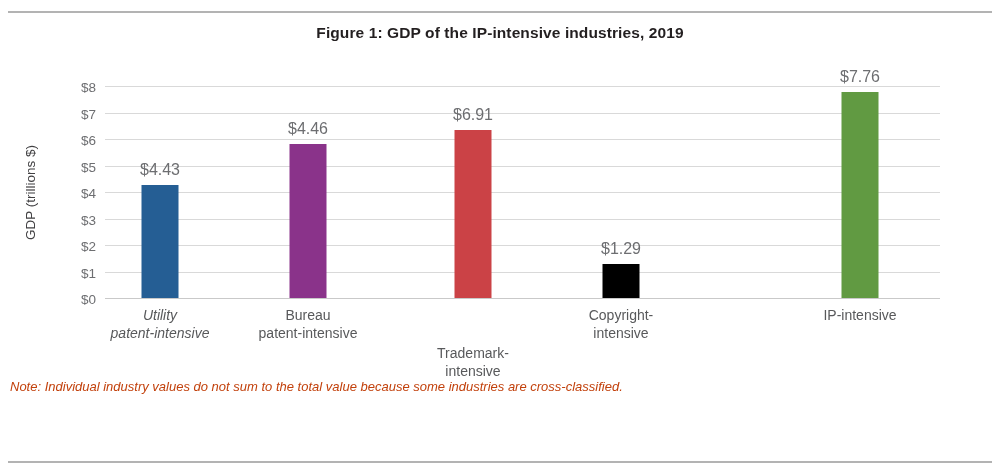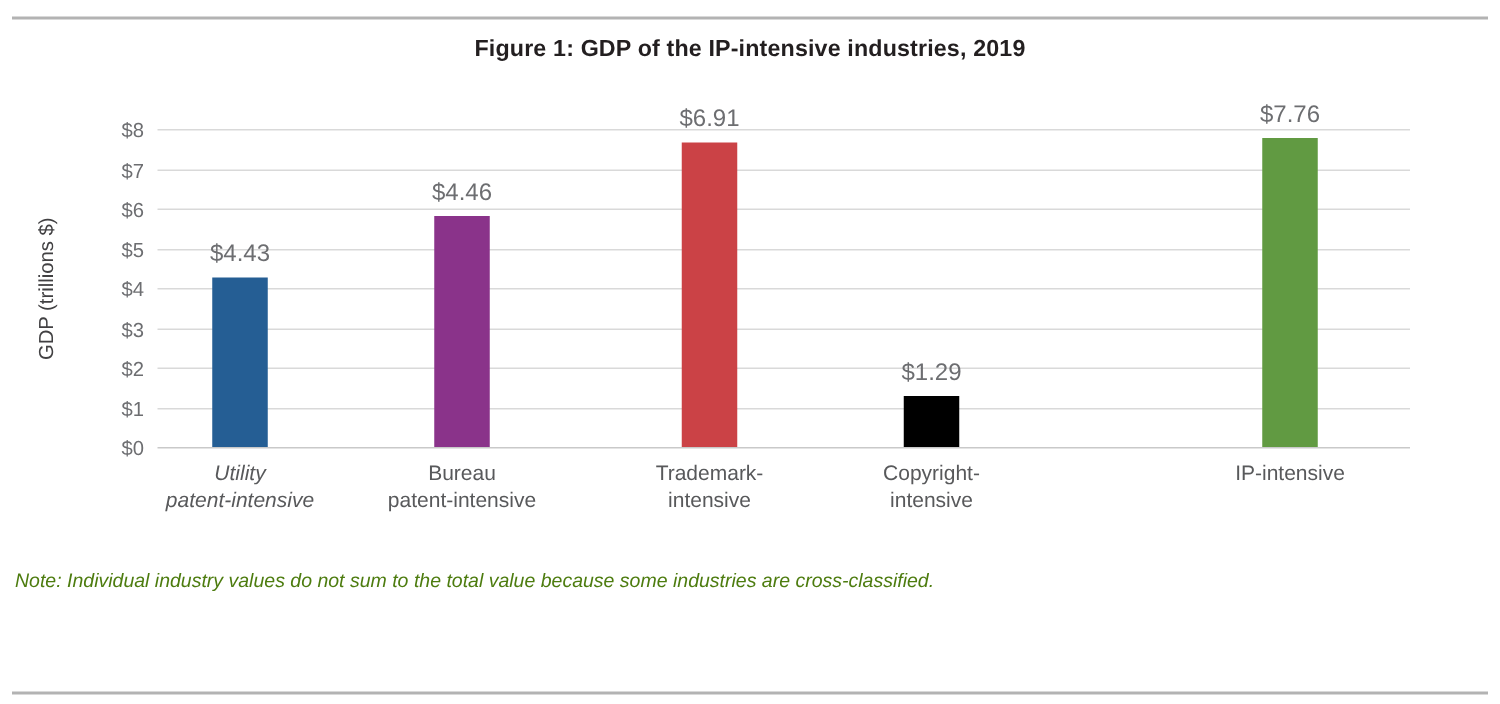--- a/index.html
+++ b/index.html
@@ -129,21 +129,21 @@
     color: #58595b;
     white-space: nowrap;
   }
 
   
   .note {
     position: absolute;
     left: 10px;
     font-style: italic;
     font-size: 13px;
-    color: #4d7c0f;
+    color: #c2410c;
     white-space: nowrap;
   }
   .note-1 { top: 379px; }
   .note-2 { top: 414px; }
 </style>
 </head>
 <body>
 
 <div class="figure-wrap">
 
@@ -182,21 +182,21 @@
       </div>
       <div class="gridline baseline" style="top: 212px;">
         <div class="ytick">$0</div>
       </div>
       <div class="bar" style="left: 55px; height: 113px; background: rgb(37, 94, 148);">
         <div class="bar-value">$4.43</div>
       </div>
       <div class="bar" style="left: 203px; height: 154px; background: rgb(138, 51, 138);">
         <div class="bar-value">$4.46</div>
       </div>
-      <div class="bar" style="left: 368px; height: 203px; background: rgb(203, 66, 70);">
+      <div class="bar" style="left: 368px; height: 168px; background: rgb(203, 66, 70);">
         <div class="bar-value">$6.91</div>
       </div>
       <div class="bar" style="left: 516px; height: 34.185px; background: #000000;">
         <div class="bar-value">$1.29</div>
       </div>
       <div class="bar" style="left: 755px; height: 205.64px; background: rgb(97, 154, 66);">
         <div class="bar-value">$7.76</div>
       </div>
     </div>
 
@@ -205,21 +205,21 @@
   <div class="rule rule-bottom"></div>
 
 <div class="cat-label" style="left: 160px; font-style: italic;">
       <div>Utility</div>
       <div>patent-intensive</div>
     </div>
     <div class="cat-label" style="left: 308px;">
       <div>Bureau</div>
       <div>patent-intensive</div>
     </div>
-    <div class="cat-label" style="left: 473px;">
+    <div class="cat-label" style="left: 473px; margin-top: 38px;">
       <div>Trademark-</div>
       <div>intensive</div>
     </div>
     <div class="cat-label" style="left: 621px;">
       <div>Copyright-</div>
       <div>intensive</div>
     </div>
     <div class="cat-label" style="left: 860px;">
       <div>IP-intensive</div>
     </div>

